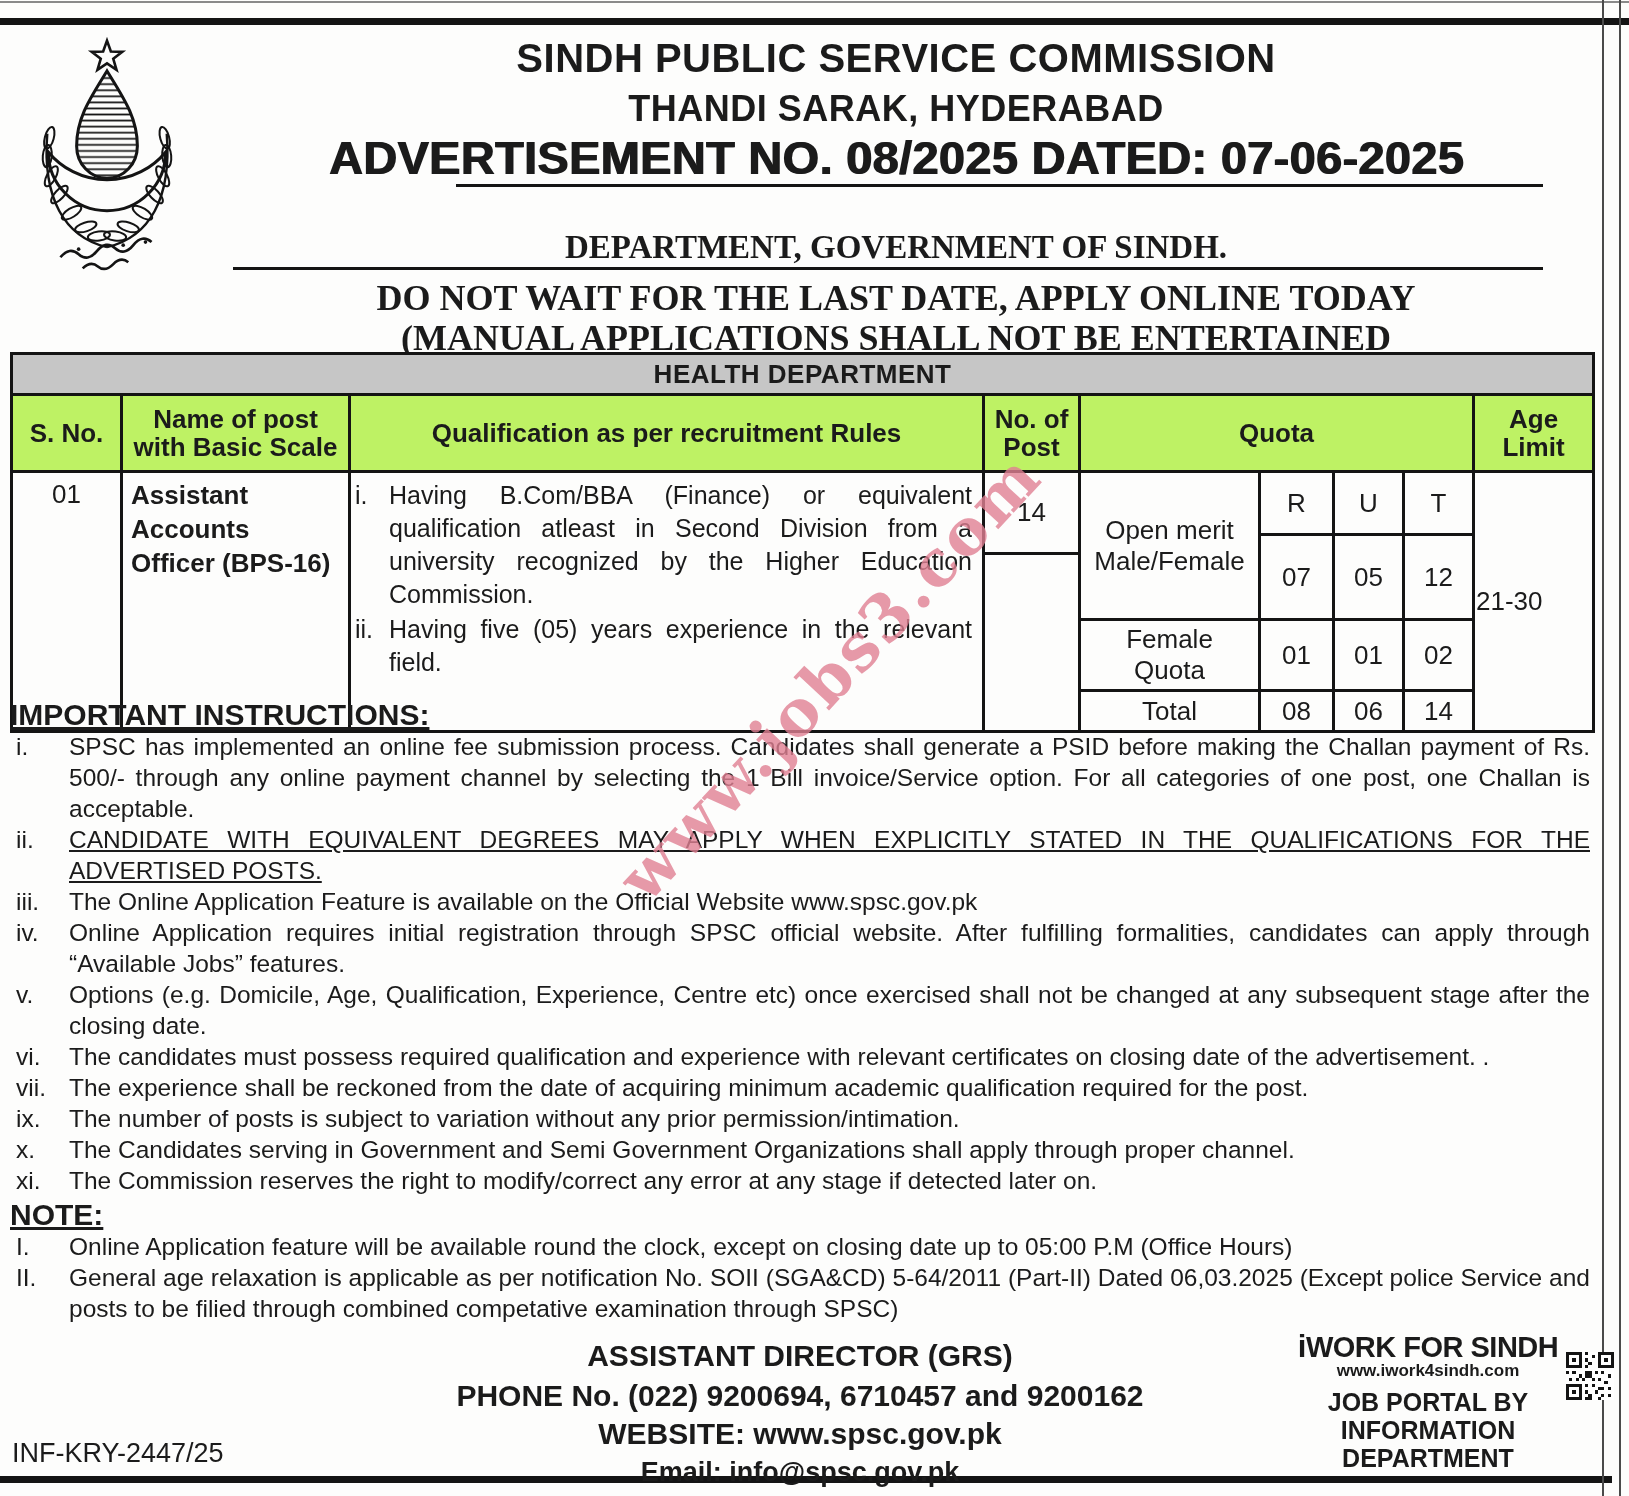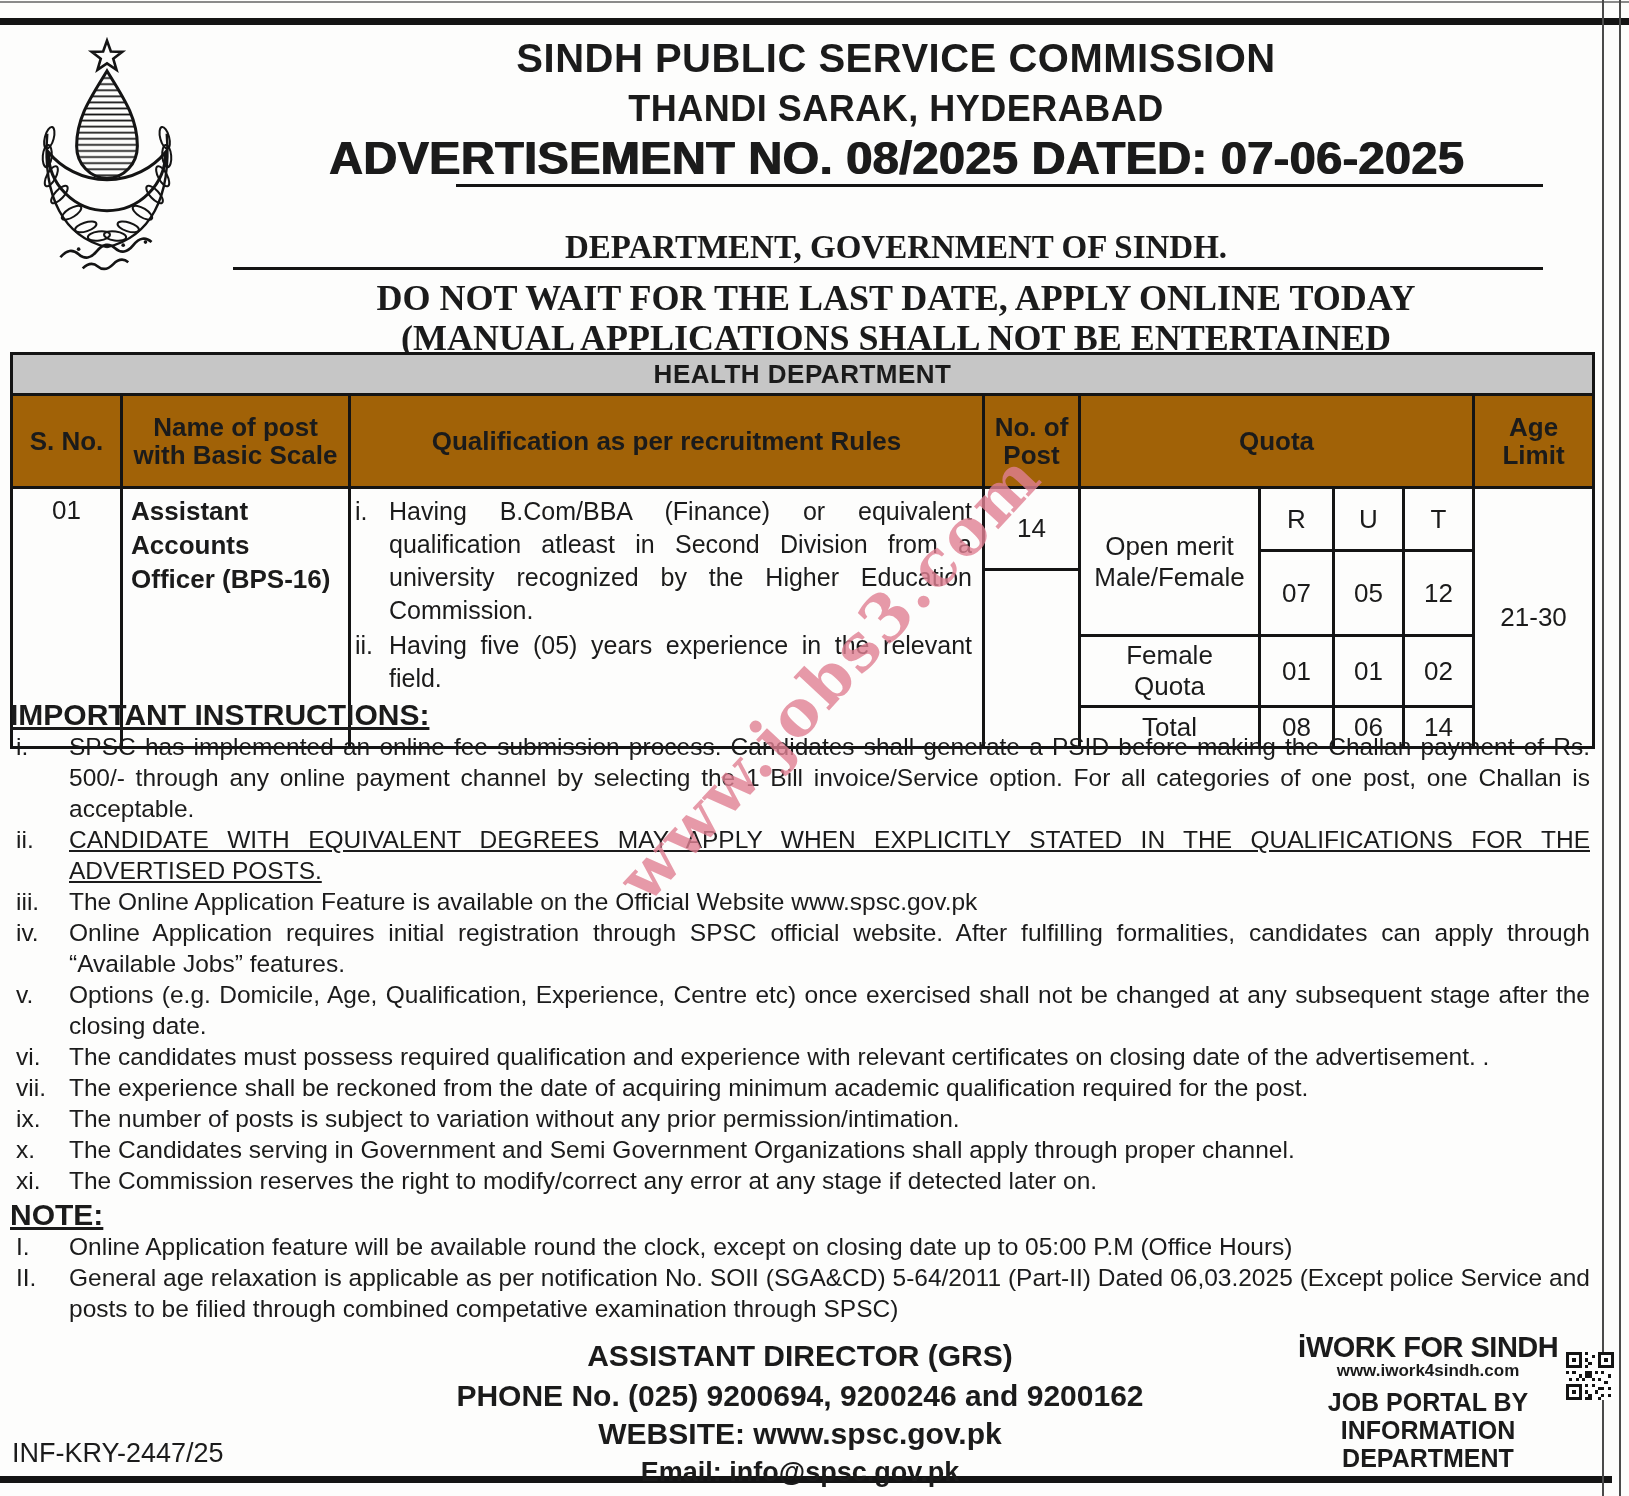--- a/index.html
+++ b/index.html
@@ -26,33 +26,33 @@
   .invite1{top:191px;font-size:33px;}
   .invite2{top:229px;font-size:33px;}
   .warn1{top:277px;font-size:36px;}
   .warn2{top:317px;font-size:36px;}
 
   
   table.jobs{position:absolute;top:352px;left:10px;width:1582px;border-collapse:collapse;
              table-layout:fixed;}
   table.jobs td,table.jobs th{border:3px solid #141414;font-size:26px;overflow:hidden;}
   th.banner{background:#c6c6c6;height:36px;font-size:27px;letter-spacing:.5px;}
-  tr.cols th{background:#a16207;height:58px;font-size:26px;line-height:28px;padding:16px 4px;}
+  tr.cols th{background:#bef264;height:58px;font-size:26px;line-height:28px;padding:8px 4px;}
   td.sno{vertical-align:top;text-align:center;padding-top:6px;}
   td.postname{vertical-align:top;font-weight:bold;padding:5px 8px;font-size:27px;line-height:34px;}
   td.qual{vertical-align:top;padding:6px 8px 0 4px;}
   .qitem{display:flex;margin-bottom:2px;}
   .qlabel{flex:0 0 34px;font-size:25px;line-height:33px;}
   .qtext{flex:1;font-size:25px;line-height:33px;text-align:justify;padding-right:2px;}
   td.posts{vertical-align:top;padding:0;}
   .posts-num{height:79px;border-bottom:3px solid #141414;display:flex;align-items:center;
              justify-content:center;}
   td.qlbl{text-align:center;padding:0 12px;line-height:31px;}
   td.qv,td.rut{text-align:center;}
-  td.age{text-align:center;}
+  td.age{text-align:left;}
 
   
   .instructions{position:absolute;left:10px;top:698px;width:1584px;}
   .sec-title{font-weight:bold;font-size:30px;text-decoration:underline;line-height:33px;}
   .li{display:flex;line-height:31px;}
   .ln{flex:0 0 53px;padding-left:6px;font-size:24.5px;}
   .lt{flex:1;font-size:24.5px;text-align:justify;padding-right:4px;}
   .li.u .lt{text-decoration:underline;}
   .note-block{margin-top:2px;}
   .note-block .ln{flex:0 0 53px;}
@@ -267,21 +267,21 @@
             <span class="ln">II.</span>
             <span class="lt">General age relaxation is applicable as per notification No. SOII (SGA&amp;CD) 5-64/2011 (Part-II) Dated 06,03.2025 (Except police Service and posts to be filied through combined competative examination through SPSC)</span>
           </div>
         </div>
     </div>
   </div>
 
 
   <div class="sig">
     <div class="sig-line1">ASSISTANT DIRECTOR (GRS)</div>
-    <div class="sig-line2">PHONE No. (025) 9200694, 9200246 and 9200162</div>
+    <div class="sig-line2">PHONE No. (022) 9200694, 6710457 and 9200162</div>
     <div class="sig-line3">WEBSITE: www.spsc.gov.pk</div>
     <div class="sig-line4">Email: info@spsc.gov.pk</div>
   </div>
 
   <div class="ref">INF-KRY-2447/25</div>
 
   <div class="portal">
     <div class="brand"><span class="bi">i</span><span>WORK FOR SINDH</span></div>
     <div class="portal-url">www.iwork4sindh.com</div>
     <div class="portal-l1">JOB PORTAL BY</div>

